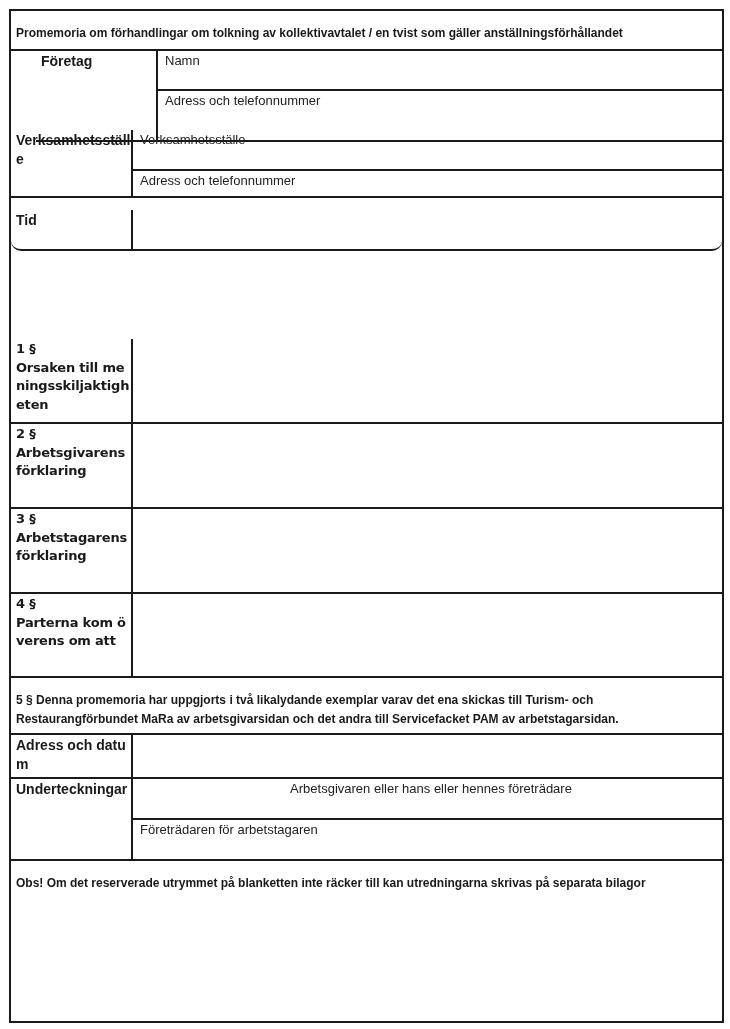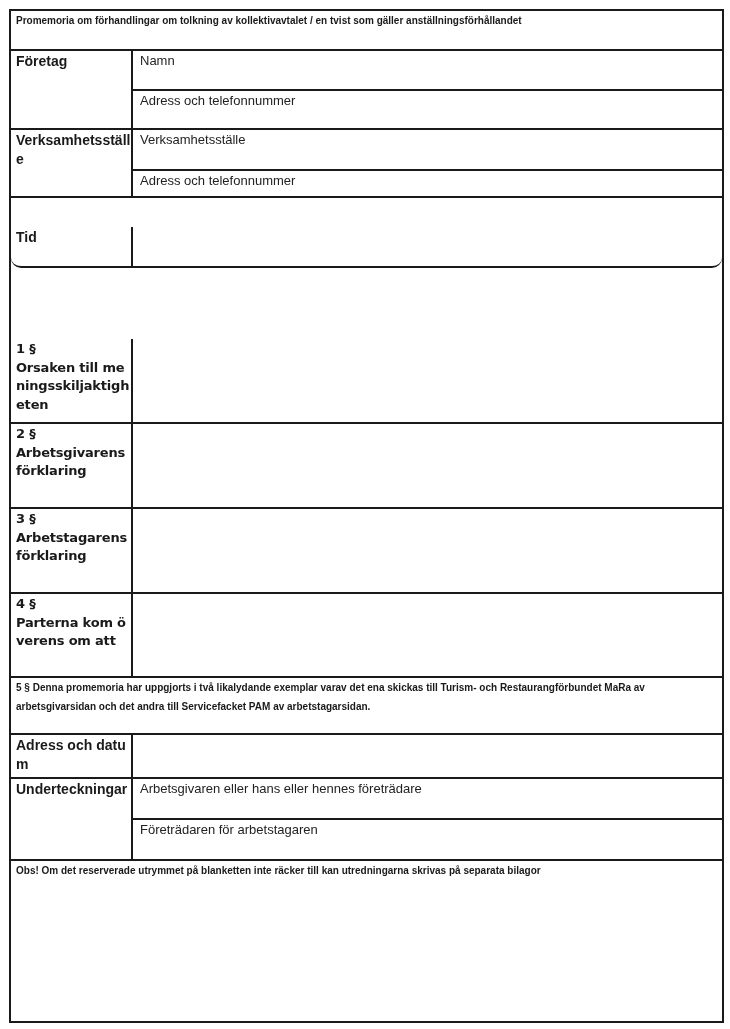--- a/index.html
+++ b/index.html
@@ -12,49 +12,49 @@
     .row { position: absolute; left: 0; right: 0; box-sizing: border-box; border-bottom: 2px solid #1a1a1a; }
     .row.last { border-bottom: none; }
     .label {
       position: absolute; left: 0; top: 0; bottom: 0; width: 122px; box-sizing: border-box;
       border-right: 2px solid #1a1a1a; padding: 1px 0 0 5px;
       font-weight: bold; font-size: 14px; line-height: 18.5px; word-break: break-all;
     }
     .content { position: absolute; left: 122px; right: 0; top: 0; bottom: 0; }
     .sub { position: absolute; left: 0; right: 0; box-sizing: border-box; padding: 1px 0 0 7px; font-size: 13px; line-height: 18px; color: #222; }
     .sub.top { border-bottom: 2px solid #1a1a1a; }
-    .full { padding: 1px 5px 0 5px; font-weight: bold; font-size: 10px; line-height: 18.5px; box-sizing: border-box; }
+    .full { padding: 13px 5px 0 5px; font-weight: bold; font-size: 12px; line-height: 18.5px; box-sizing: border-box; }
     .sect .label { font-family: "DejaVu Sans", sans-serif; font-size: 13px; line-height: 18.5px; letter-spacing: -0.2px; }
   </style>
 </head>
 <body>
 
 <div class="form">
 
   <div class="row" style="top:0; height:40px;">
     <div class="full">Promemoria om förhandlingar om tolkning av kollektivavtalet / en tvist som gäller anställningsförhållandet</div>
   </div>
 
-  <div class="row" style="top:40px; height:79px;">
+  <div class="row" style="top:40px; height:91px;margin-left:25px;">
     <div class="label">Företag</div>
     <div class="content">
       <div class="sub top" style="top:0; height:40px;">Namn</div>
       <div class="sub" style="top:40px; bottom:0;">Adress och telefonnummer</div>
     </div>
   </div>
 
   <div class="row" style="top:119px; height:68px;">
     <div class="label">Verksamhetsställe</div>
     <div class="content">
       <div class="sub top" style="top:0; height:41px;">Verksamhetsställe</div>
       <div class="sub" style="top:41px; bottom:0;">Adress och telefonnummer</div>
     </div>
   </div>
 
-  <div class="row" style="top:216px; height:41px;border-radius:10px;">
+  <div class="row" style="top:199px; height:41px;border-radius:10px;">
     <div class="label">Tid</div>
     <div class="content"></div>
   </div>
 
 
   <div class="row sect" style="top:328px; height:85px;">
     <div class="label">
       <div>1 §</div>
       <div>Orsaken till meningsskiljaktigheten</div>
     </div>
@@ -90,21 +90,21 @@
   </div>
 
   <div class="row" style="top:724px; height:44px;">
     <div class="label">Adress och datum</div>
     <div class="content"></div>
   </div>
 
   <div class="row" style="top:768px; height:82px;">
     <div class="label">Underteckningar</div>
     <div class="content">
-      <div class="sub top" style="top:0; height:41px;">Arbetsgivaren eller hans eller hennes företrädare</div>
+      <div class="sub top" style="top:0; height:41px;text-align:center;">Arbetsgivaren eller hans eller hennes företrädare</div>
       <div class="sub" style="top:41px; bottom:0;">Företrädaren för arbetstagaren</div>
     </div>
   </div>
 
   <div class="row last" style="top:850px; bottom:0;">
     <div class="full">Obs! Om det reserverade utrymmet på blanketten inte räcker till kan utredningarna skrivas på separata bilagor</div>
   </div>
 
 </div>
 

